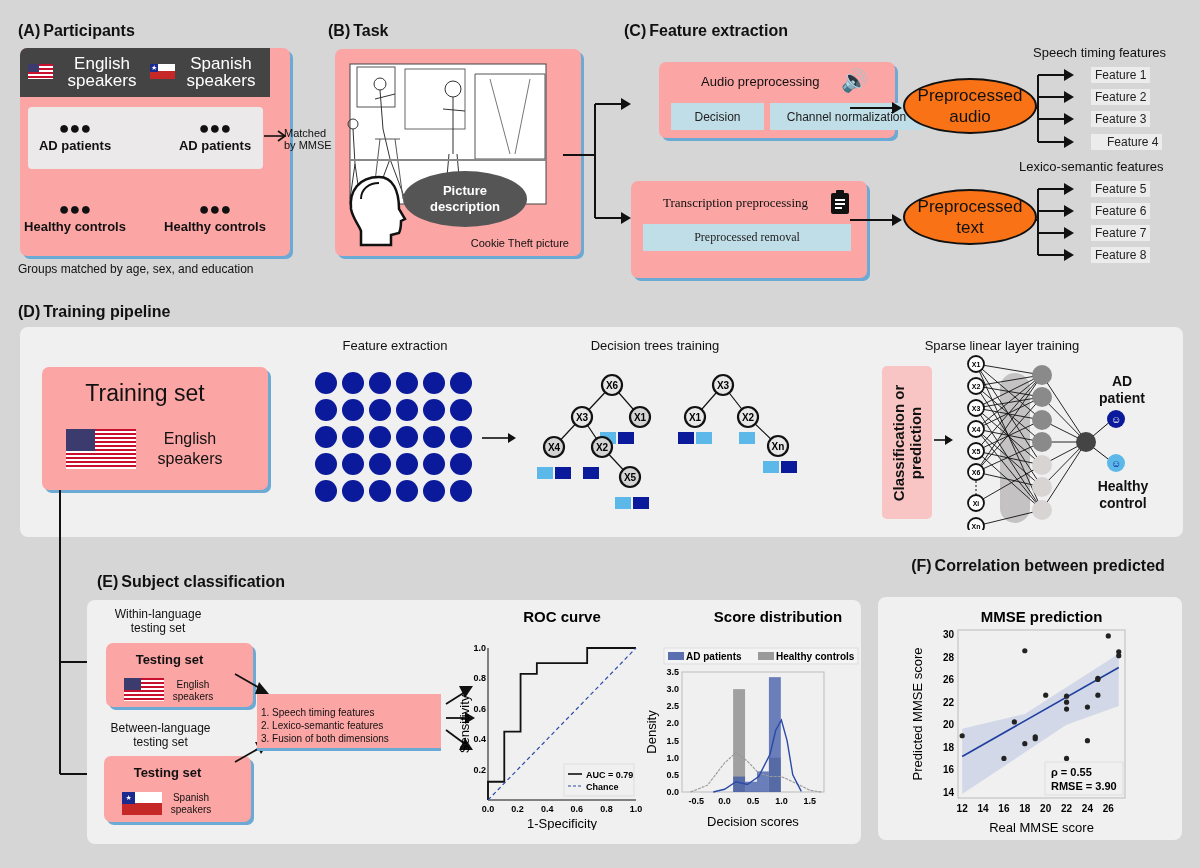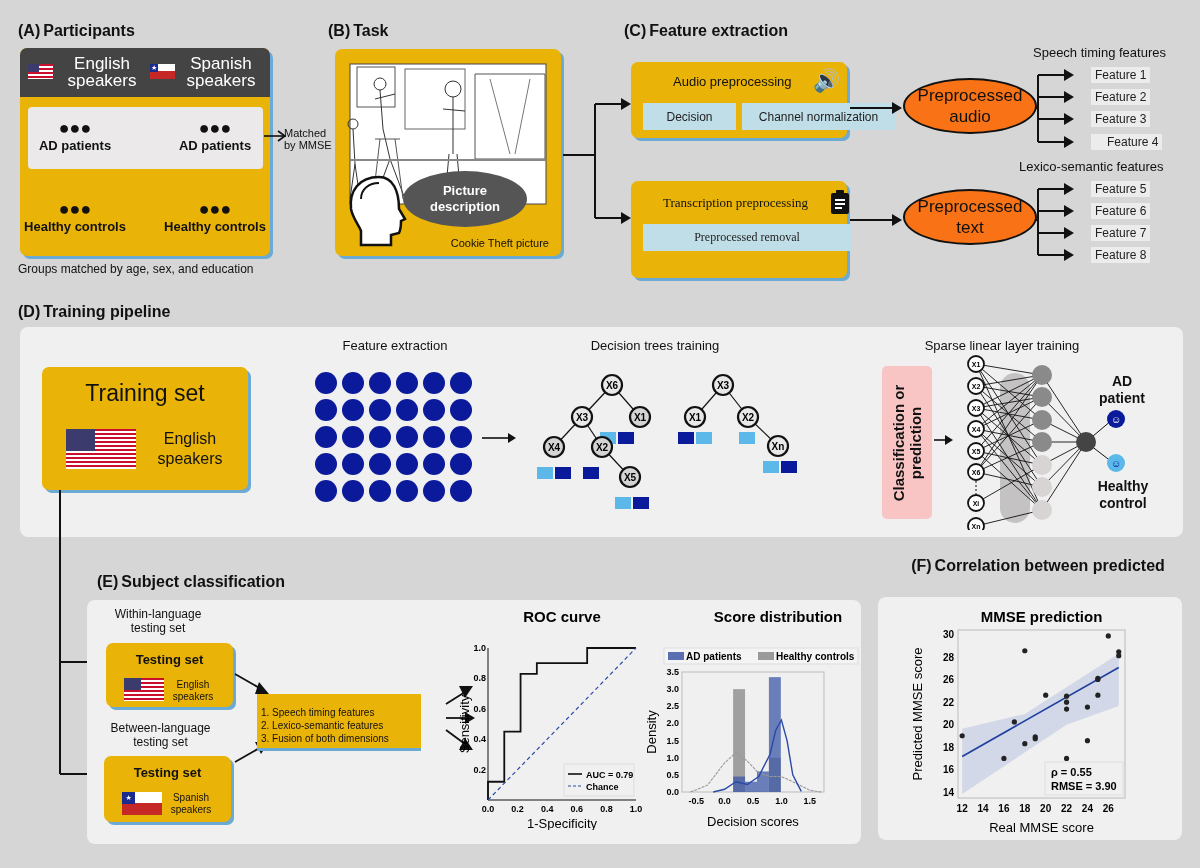--- a/index.html
+++ b/index.html
@@ -1,20 +1,20 @@
 <!DOCTYPE html>
 <html><head>
 <meta charset="utf-8">
 <style>
   html,body{margin:0;padding:0;}
   body{width:1200px;height:868px;background:#d6d6d6;position:relative;overflow:hidden;font-family:"Liberation Sans",sans-serif;color:#111;}
   .abs{position:absolute;}
   .sec-title{position:absolute;font-weight:bold;font-size:16px;white-space:nowrap;}
   .sec-title .lt{margin-right:3px;}
-  .card{position:absolute;background:#eab308;border-radius:7px;box-shadow:3px 3px 0 #6aaad4;}
+  .card{position:absolute;background:#fca5a5;border-radius:7px;box-shadow:3px 3px 0 #6aaad4;padding-left:20px;}
   .panel{position:absolute;background:#f0f0f0;border-radius:8px;}
   .center{text-align:center;}
   .flag-us{position:absolute;background:repeating-linear-gradient(#c8102e 0 2px,#fff 2px 4px);}
   .flag-us::before{content:"";position:absolute;left:0;top:0;width:42%;height:54%;background:#3c3b6e;}
   .flag-cl{position:absolute;background:linear-gradient(#fff 0 50%,#c62828 50% 100%);}
   .flag-cl::before{content:"";position:absolute;left:0;top:0;width:33%;height:50%;background:#1b2a8f;}
   .flag-cl::after{content:"★";position:absolute;left:0;top:0;width:33%;height:50%;color:#fff;font-size:7px;line-height:1;text-align:center;display:flex;align-items:center;justify-content:center;}
   .chip{position:absolute;background:#c0dee8;font-size:12px;display:flex;align-items:center;justify-content:center;color:#222;}
   .feat{position:absolute;background:#ececec;font-size:12px;padding:1px 4px;color:#222;}
   .ell{position:absolute;background:#f97316;border:2px solid #111;border-radius:50%;display:flex;align-items:center;justify-content:center;text-align:center;font-size:17px;line-height:1.25;}
@@ -98,21 +98,21 @@
 <svg class="abs" style="left:563px;top:90px;" width="70" height="140">
   <line x1="0" y1="65" x2="32" y2="65" stroke="#111" stroke-width="2"></line>
   <line x1="32" y1="14" x2="32" y2="128" stroke="#111" stroke-width="2"></line>
   <line x1="32" y1="14" x2="60" y2="14" stroke="#111" stroke-width="2"></line>
   <path d="M58 8 L68 14 L58 20 Z" fill="#111"></path>
   <line x1="32" y1="128" x2="60" y2="128" stroke="#111" stroke-width="2"></line>
   <path d="M58 122 L68 128 L58 134 Z" fill="#111"></path>
 </svg>
 
 <div class="sec-title" style="left:624px;top:22px;"><span class="lt">(C)</span><span>Feature extraction</span></div>
-<div class="card" style="left:631px;top:62px;width:216px;height:76px;text-align:right;">
+<div class="card" style="left:659px;top:62px;width:216px;height:76px;text-align:right;">
   <div class="abs" style="left:42px;top:12px;font-size:13px;">Audio preprocessing</div>
   <div class="abs" style="left:182px;top:6px;font-size:22px;">🔊</div>
   <div class="chip" style="left:12px;top:41px;width:93px;height:27px;">Decision</div>
   <div class="chip" style="left:111px;top:41px;width:153px;height:27px;">Channel normalization</div>
 </div>
 <div class="card" style="left:631px;top:181px;width:216px;height:97px;font-family:Liberation Serif, serif;">
   <div class="abs" style="left:32px;top:14px;font-size:13px;">Transcription preprocessing</div>
   <svg class="abs" style="left:198px;top:8px;" width="22" height="26">
       <rect x="2" y="4" width="18" height="21" rx="2" fill="#111"></rect>
       <rect x="7" y="1" width="8" height="5" rx="1" fill="#111"></rect>

